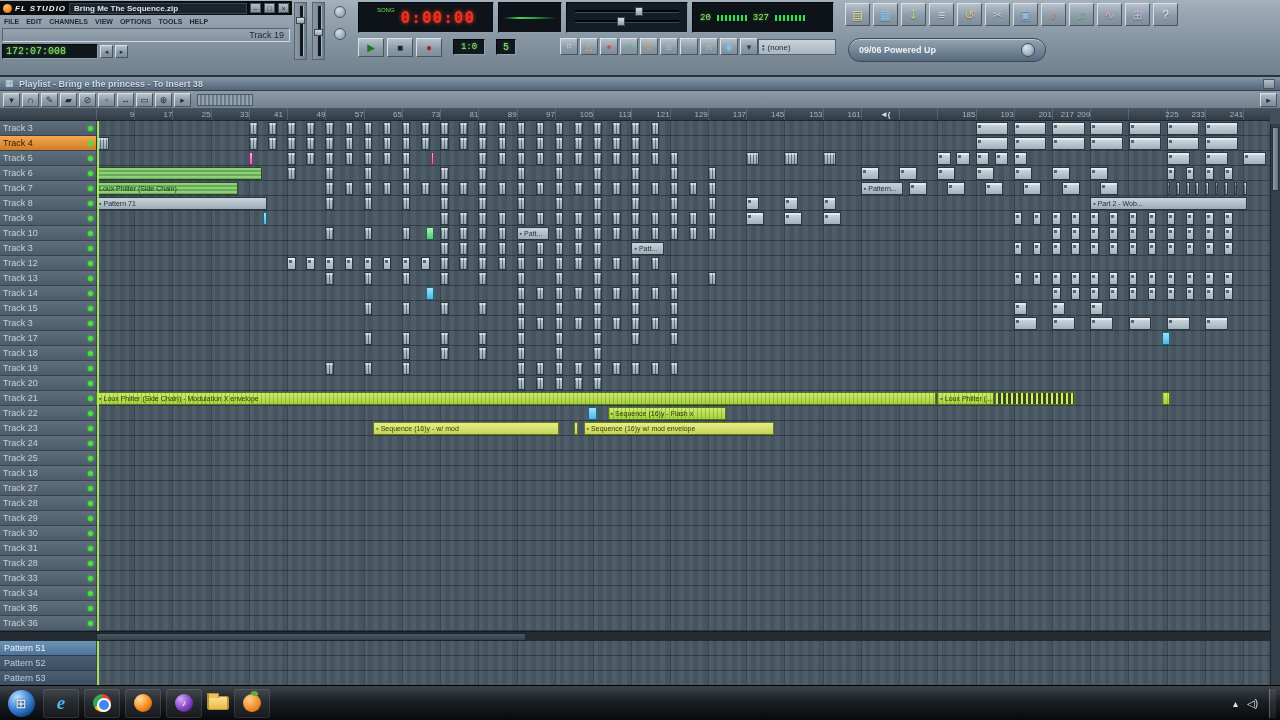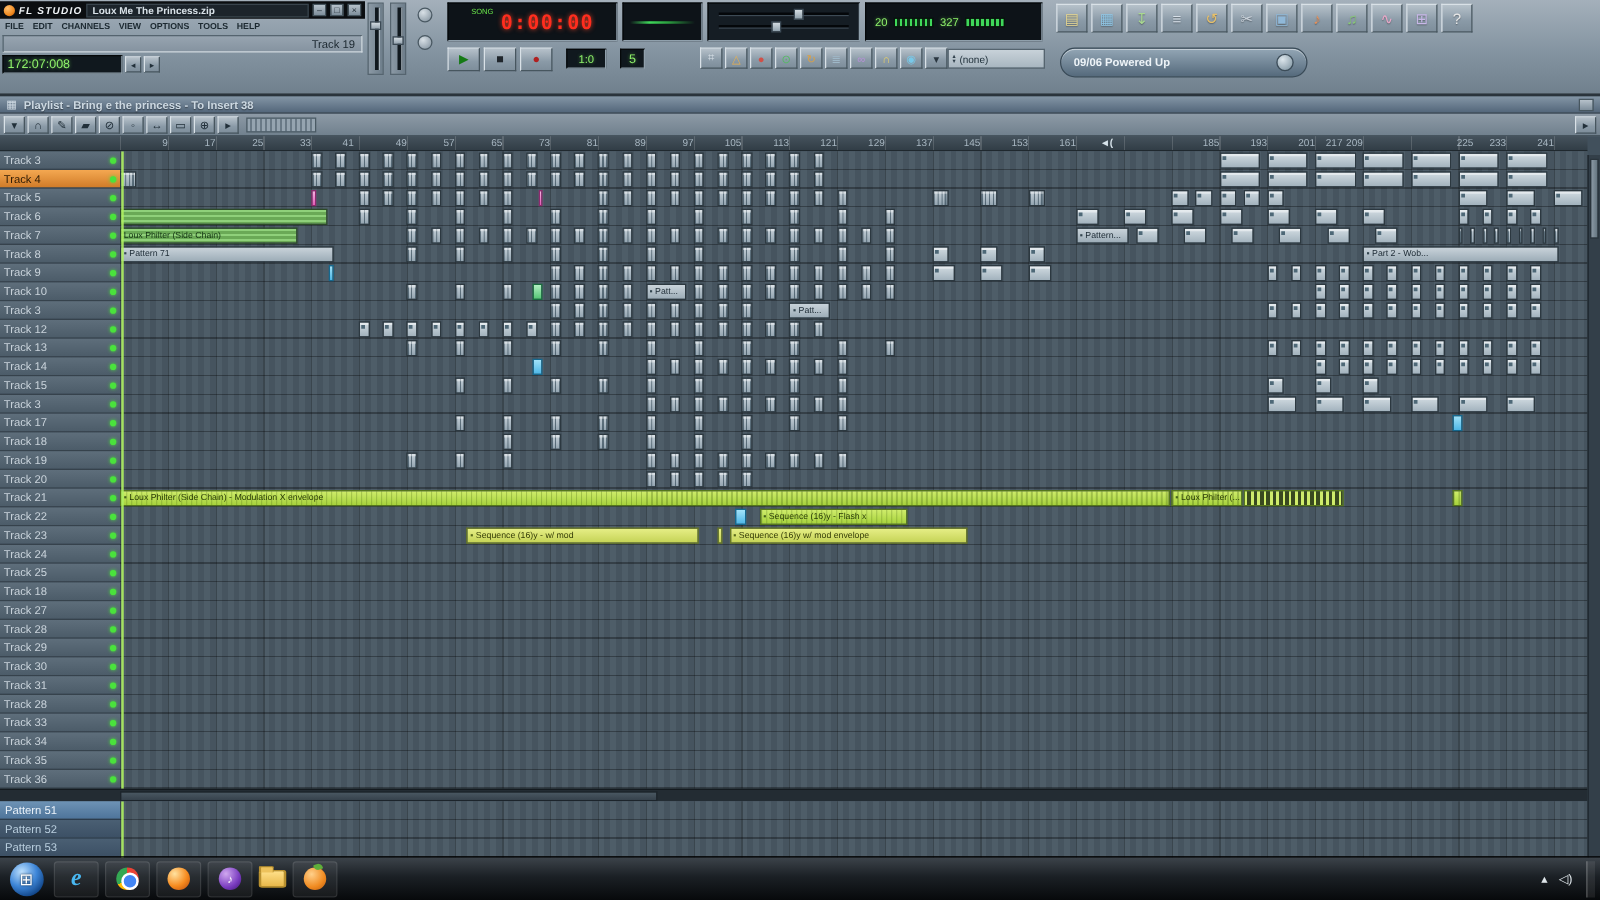--- a/index.html
+++ b/index.html
@@ -5,21 +5,21 @@
 *{margin:0;padding:0;box-sizing:border-box}
 html,body{width:1280px;height:720px;overflow:hidden;background:#000}
 body{font-family:"Liberation Sans",sans-serif;position:relative}
 .screen{position:absolute;inset:0;background:#000;overflow:hidden}
 
 
 .bbtn{display:flex;align-items:center;justify-content:center;background:linear-gradient(#b6c1ca,#8a9aa7 60%,#7e8e9b);border:1px solid;border-color:#d9e1e7 #47565f #47565f #d9e1e7;color:#22303a;cursor:default;user-select:none}
 .insetbox{background:#10181e;border:1px solid;border-color:#05080a #90a0ac #90a0ac #05080a;display:flex;align-items:center;justify-content:center}
 .panel-black{background:#0d1318;border:1px solid;border-color:#05080a #90a0ac #90a0ac #05080a}
 .lcd-red{font-family:"DejaVu Sans Mono",monospace;color:#ff2d1e;text-shadow:0 0 4px rgba(255,70,40,.85);font-weight:bold}
-.lcd-green{font-family:Liberation Sans, sans-serif;color:#8ef06a;text-shadow:0 0 3px rgba(120,240,90,.6)}
+.lcd-green{font-family:Liberation Mono, monospace;color:#8ef06a;text-shadow:0 0 3px rgba(120,240,90,.6)}
 
 
 #top{position:absolute;left:0;top:0;width:1280px;height:76px;background:linear-gradient(#a4b0bb 0%,#8494a1 55%,#70808d 100%);border-bottom:1px solid #2a343c}
 #fl-titlebar{position:absolute;left:0;top:1px;width:292px;height:14px;background:#0b0e11;display:flex;align-items:center;gap:3px;padding:0 3px}
 .fl-logo{width:9px;height:9px;border-radius:50%;background:radial-gradient(circle at 35% 30%,#ffc070,#f08a20 60%,#a04a08);flex:0 0 auto}
 .fl-title{color:#f0f4f7;font-size:8px;font-weight:bold;font-style:italic;letter-spacing:1px;white-space:nowrap}
 .zip-box{flex:1;height:11px;background:#1c242b;border:1px solid #39444d;color:#d9e2e8;font-size:8px;font-weight:bold;line-height:10px;padding:0 4px;overflow:hidden;white-space:nowrap}
 .winbtn{width:11px;height:10px;font-size:7px;line-height:9px;text-align:center;background:linear-gradient(#b6c1ca,#7e8e9b);border:1px solid #47565f;color:#1a262e}
 #menus{position:absolute;left:2px;top:16px;width:288px;height:11px;display:flex;gap:3px;align-items:center}
 .menu-item{font-size:7px;color:#1b2830;padding:0 2px;font-weight:bold}
@@ -135,21 +135,21 @@
 </style>
 </head>
 <body>
 
 <div class="screen">
 
   <div id="top">
     <div id="fl-titlebar">
       <span class="fl-logo"></span>
       <span class="fl-title">FL STUDIO</span>
-      <span class="zip-box">Loux Me The Princess.zip</span>
+      <span class="zip-box">Bring Me The Sequence.zip</span>
       <span class="winbtn">–</span>
       <span class="winbtn">□</span>
       <span class="winbtn">×</span>
     </div>
     <div id="menus">
         <div class="menu-item">FILE</div>
         <div class="menu-item">EDIT</div>
         <div class="menu-item">CHANNELS</div>
         <div class="menu-item">VIEW</div>
         <div class="menu-item">OPTIONS</div>

